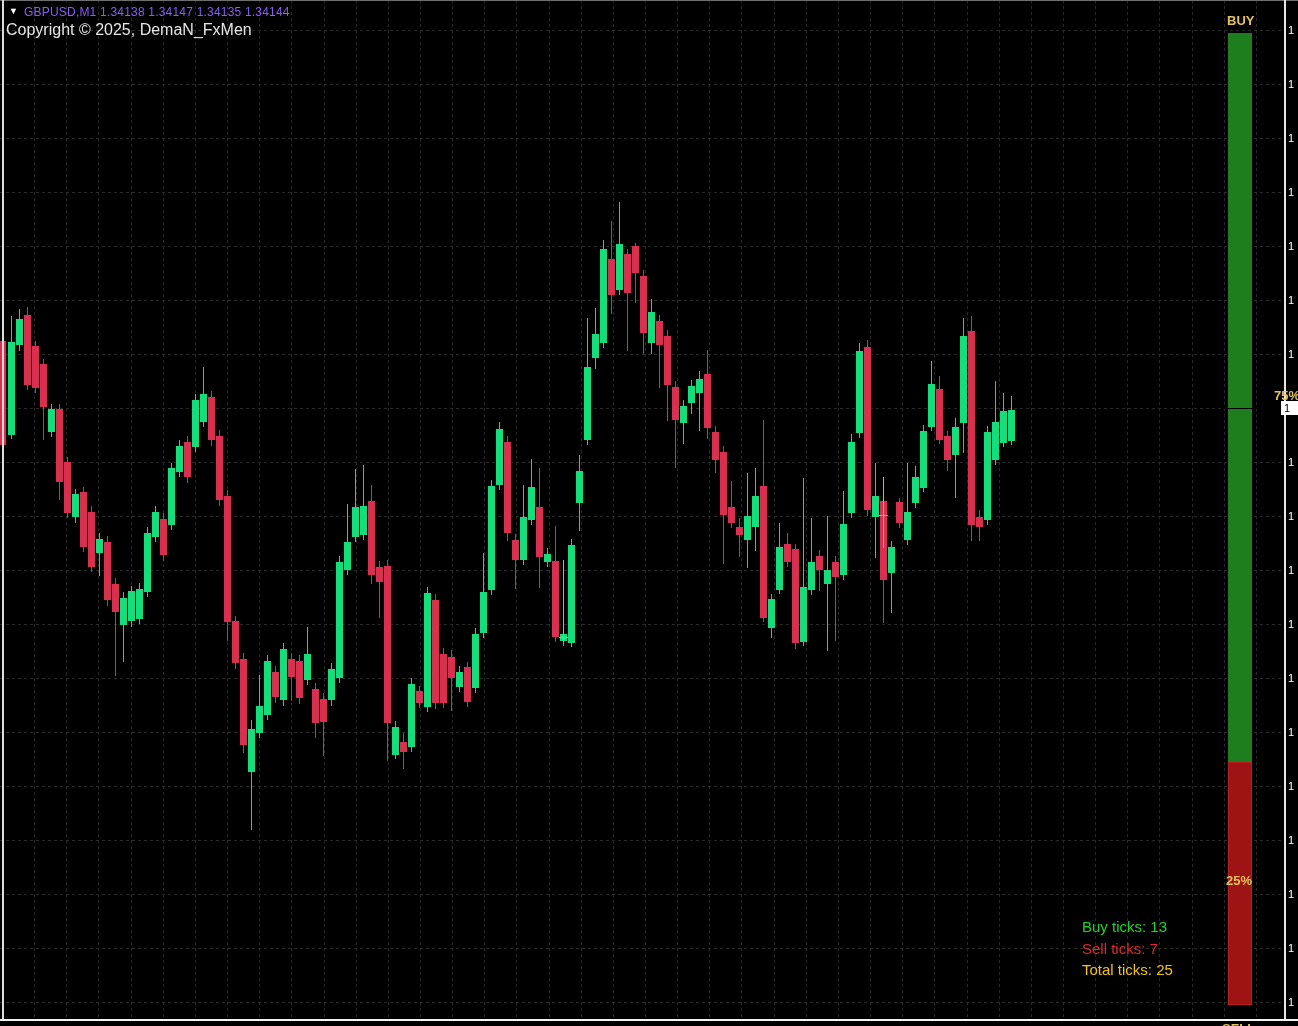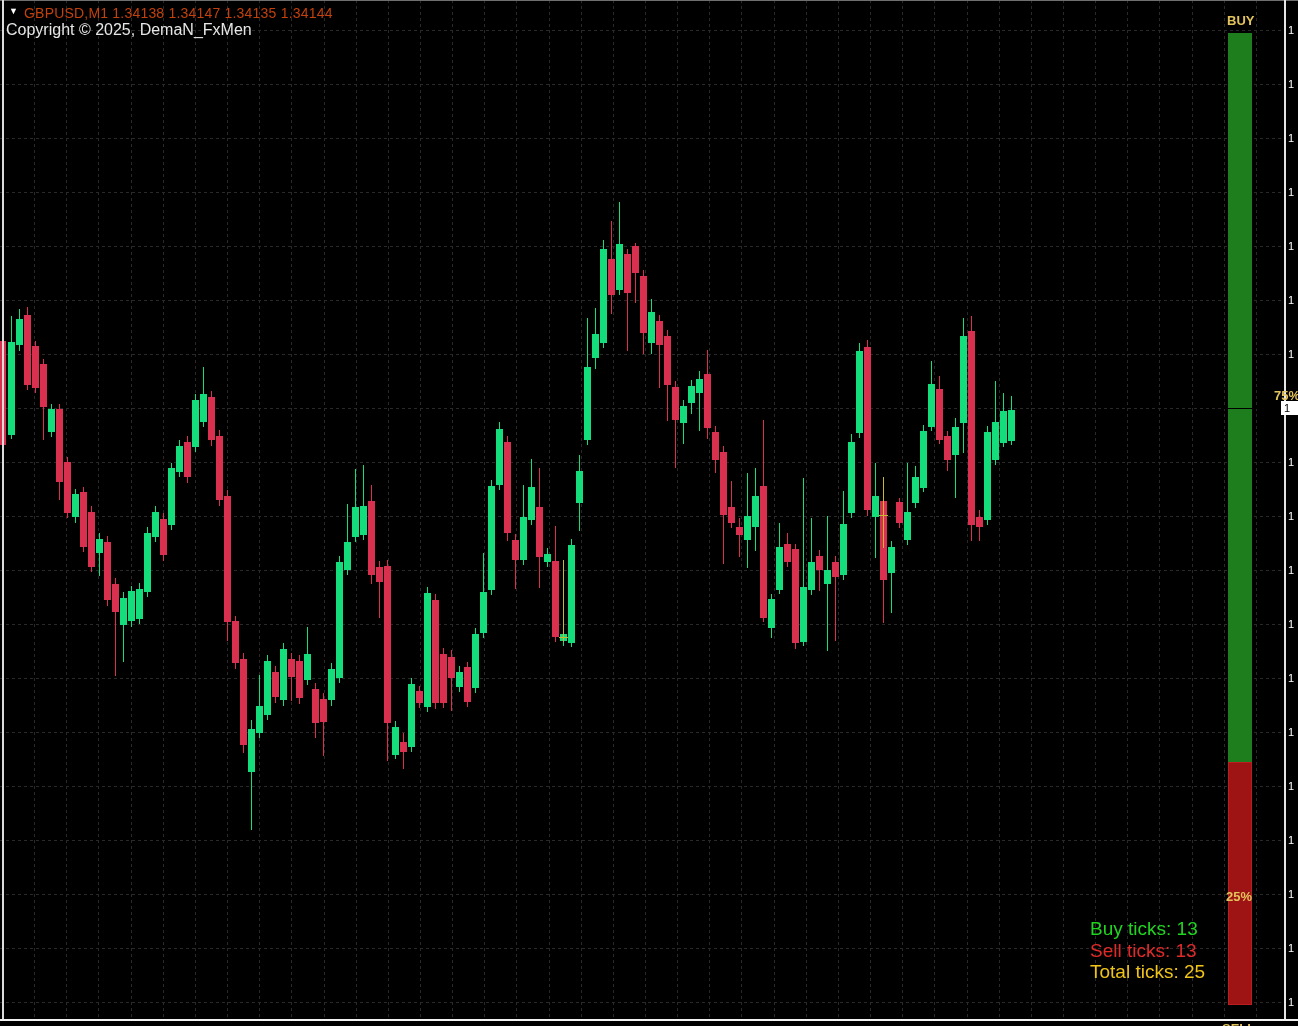--- a/index.html
+++ b/index.html
@@ -6,32 +6,32 @@
   #stage{
     position:relative;width:1298px;height:1026px;background:#000;overflow:hidden;
     font-family:"Liberation Sans",sans-serif;
   }
   #chart-svg{position:absolute;left:0;top:0;z-index:1;}
   .frame{position:absolute;background:#e9e9e9;z-index:2;}
   #frame-top{left:0;top:0;width:1298px;height:1px;background:#6f6f6f;}
   #frame-left{left:2px;top:0;width:2px;height:1020px;background:#dcdcdc;}
   #frame-bottom{left:0;top:1019px;width:1298px;height:2px;background:#f2f2f2;}
   #frame-right{left:1284px;top:0;width:2px;height:1019px;background:#e6e6e6;}
-  #symbol-line{position:absolute;left:24px;top:5px;color:#c2410c;font-size:14px;z-index:5;letter-spacing:.2px;text-align:center;}
+  #symbol-line{position:absolute;left:24px;top:5px;color:#8b5cf6;font-size:12px;z-index:5;letter-spacing:.2px;text-align:center;}
   #symbol-dropdown{position:absolute;left:9px;top:6px;color:#fff;font-size:9px;z-index:6;cursor:pointer;}
   #copyright-line{position:absolute;left:6px;top:21px;color:#e6e6e6;font-size:16px;z-index:5;}
   #buy-bar{position:absolute;left:1228px;top:33px;width:24px;height:729px;z-index:3;}
   #sell-bar{position:absolute;left:1228px;top:762px;width:24px;height:243px;z-index:3;box-shadow:inset 0 0 0 1px rgba(210,40,40,.55);}
   #price-line-over-bar{position:absolute;left:1221px;top:408px;width:62px;height:1px;background:#000;z-index:4;}
   .gold-label{position:absolute;font-size:13px;font-weight:700;z-index:5;}
   #buy-label{left:1227px;top:13px;}
   #buy-percent{left:1274px;top:388px;}
   #sell-percent{left:1226px;top:873px;}
   #sell-label{left:1222px;top:1007px;}
-  .tick-line{position:absolute;left:1082px;font-size:19px;z-index:5;white-space:pre;margin-left:8px;}
+  .tick-line{position:absolute;left:1082px;font-size:15px;z-index:5;white-space:pre;}
   #buy-ticks{top:918px;}
   #sell-ticks{top:940px;}
   #total-ticks{top:961px;}
   .price-label{position:absolute;left:1288px;color:#fff;font-size:11px;z-index:3;line-height:11px;}
   #current-price-tag{position:absolute;left:1281px;top:401px;width:17px;height:14px;background:#fff;color:#000;
     font-size:11px;line-height:14px;padding-left:3px;z-index:5;}
 </style>
 </head>
 <body>
 
@@ -365,25 +365,25 @@
   <span id="symbol-dropdown">▼</span>
   <span id="symbol-line">GBPUSD,M1  1.34138 1.34147 1.34135 1.34144</span>
   <span id="copyright-line">Copyright © 2025, DemaN_FxMen</span>
 
   <div id="buy-bar" style="background: rgb(30, 126, 30);"></div>
   <div id="sell-bar" style="background: rgb(158, 19, 19);"></div>
   <div id="price-line-over-bar"></div>
 
   <span class="gold-label" id="buy-label" style="color: rgb(227, 196, 92);">BUY</span>
   <span class="gold-label" id="buy-percent" style="color: rgb(227, 196, 92);">75%</span>
-  <span class="gold-label" id="sell-percent" style="color: rgb(227, 196, 92); margin-top: 16px;">25%</span>
+  <span class="gold-label" id="sell-percent" style="color: rgb(227, 196, 92);">25%</span>
   <span class="gold-label" id="sell-label" style="color: rgb(227, 196, 92); margin-top: 14px;">SELL</span>
 
   <div class="tick-line" id="buy-ticks" style="color: rgb(33, 212, 33);">Buy ticks: 13</div>
-  <div class="tick-line" id="sell-ticks" style="color: rgb(224, 42, 42);">Sell ticks: 13</div>
+  <div class="tick-line" id="sell-ticks" style="color: rgb(224, 42, 42);">Sell ticks: 7</div>
   <div class="tick-line" id="total-ticks" style="color: rgb(240, 195, 24);">Total ticks: 25</div>
 
   <div id="price-axis">
       <span class="price-label" style="top: 25px;">1</span>
       <span class="price-label" style="top: 79px;">1</span>
       <span class="price-label" style="top: 133px;">1</span>
       <span class="price-label" style="top: 187px;">1</span>
       <span class="price-label" style="top: 241px;">1</span>
       <span class="price-label" style="top: 295px;">1</span>
       <span class="price-label" style="top: 349px;">1</span>

